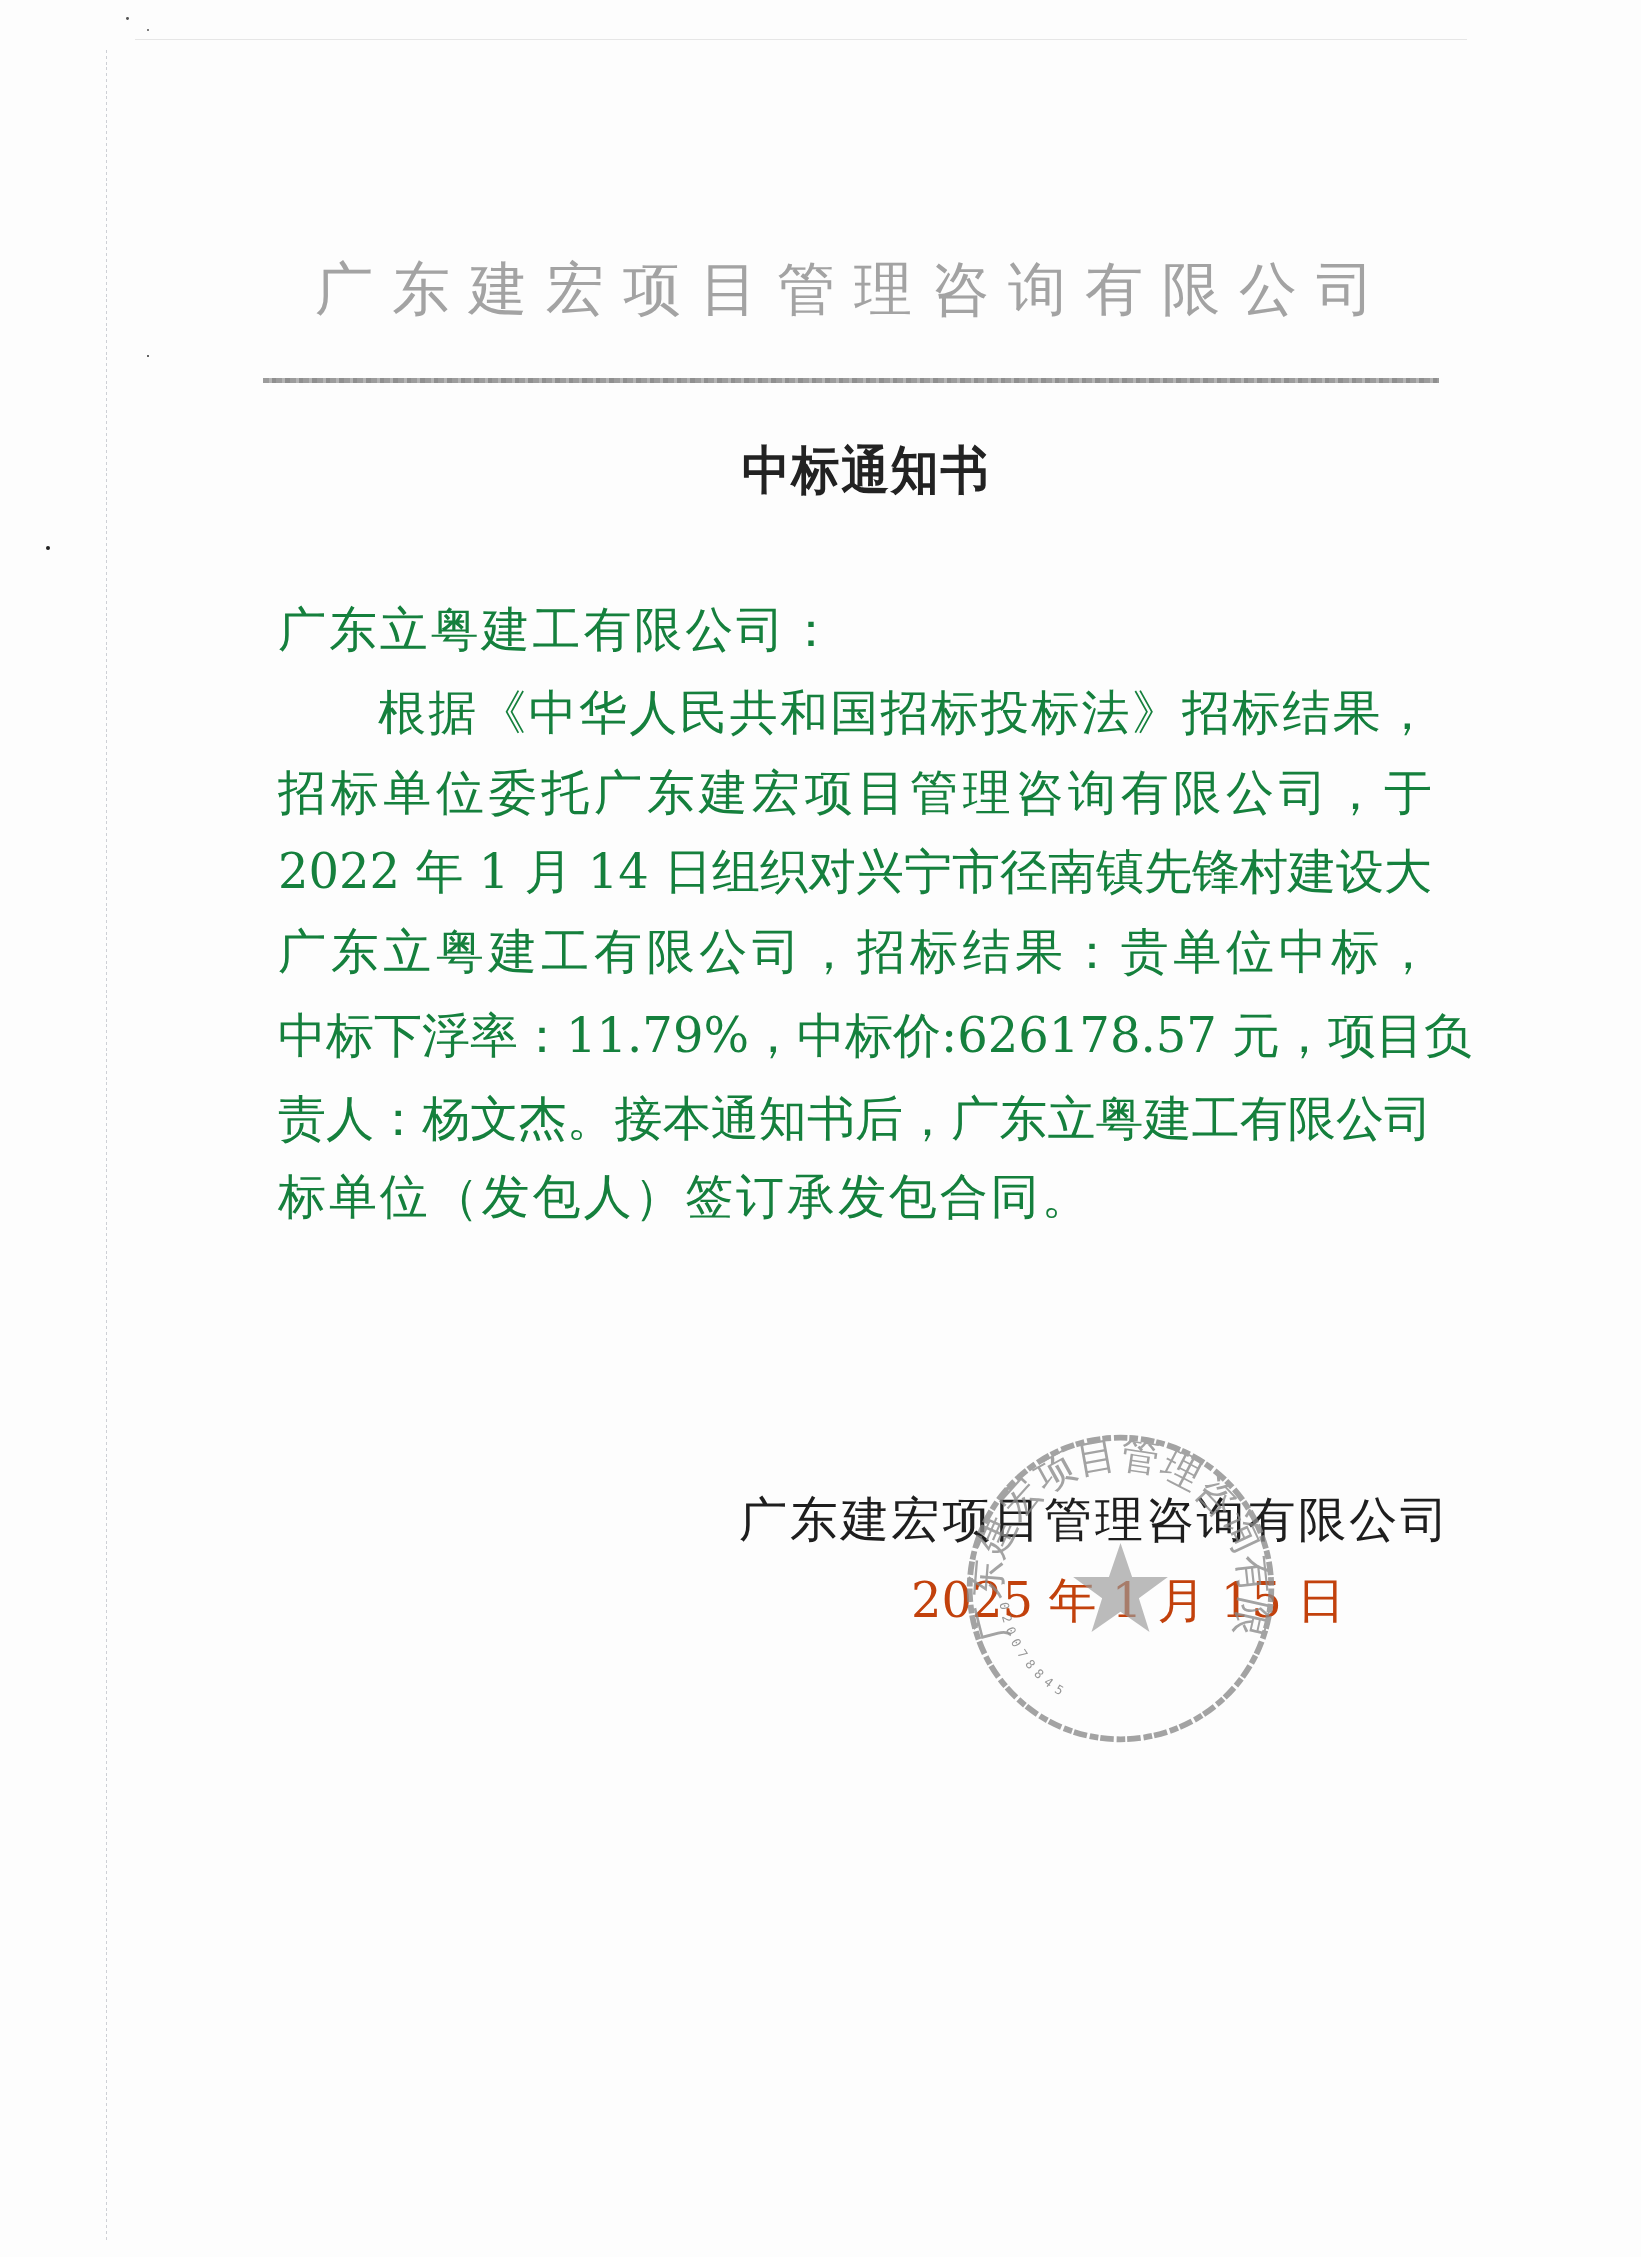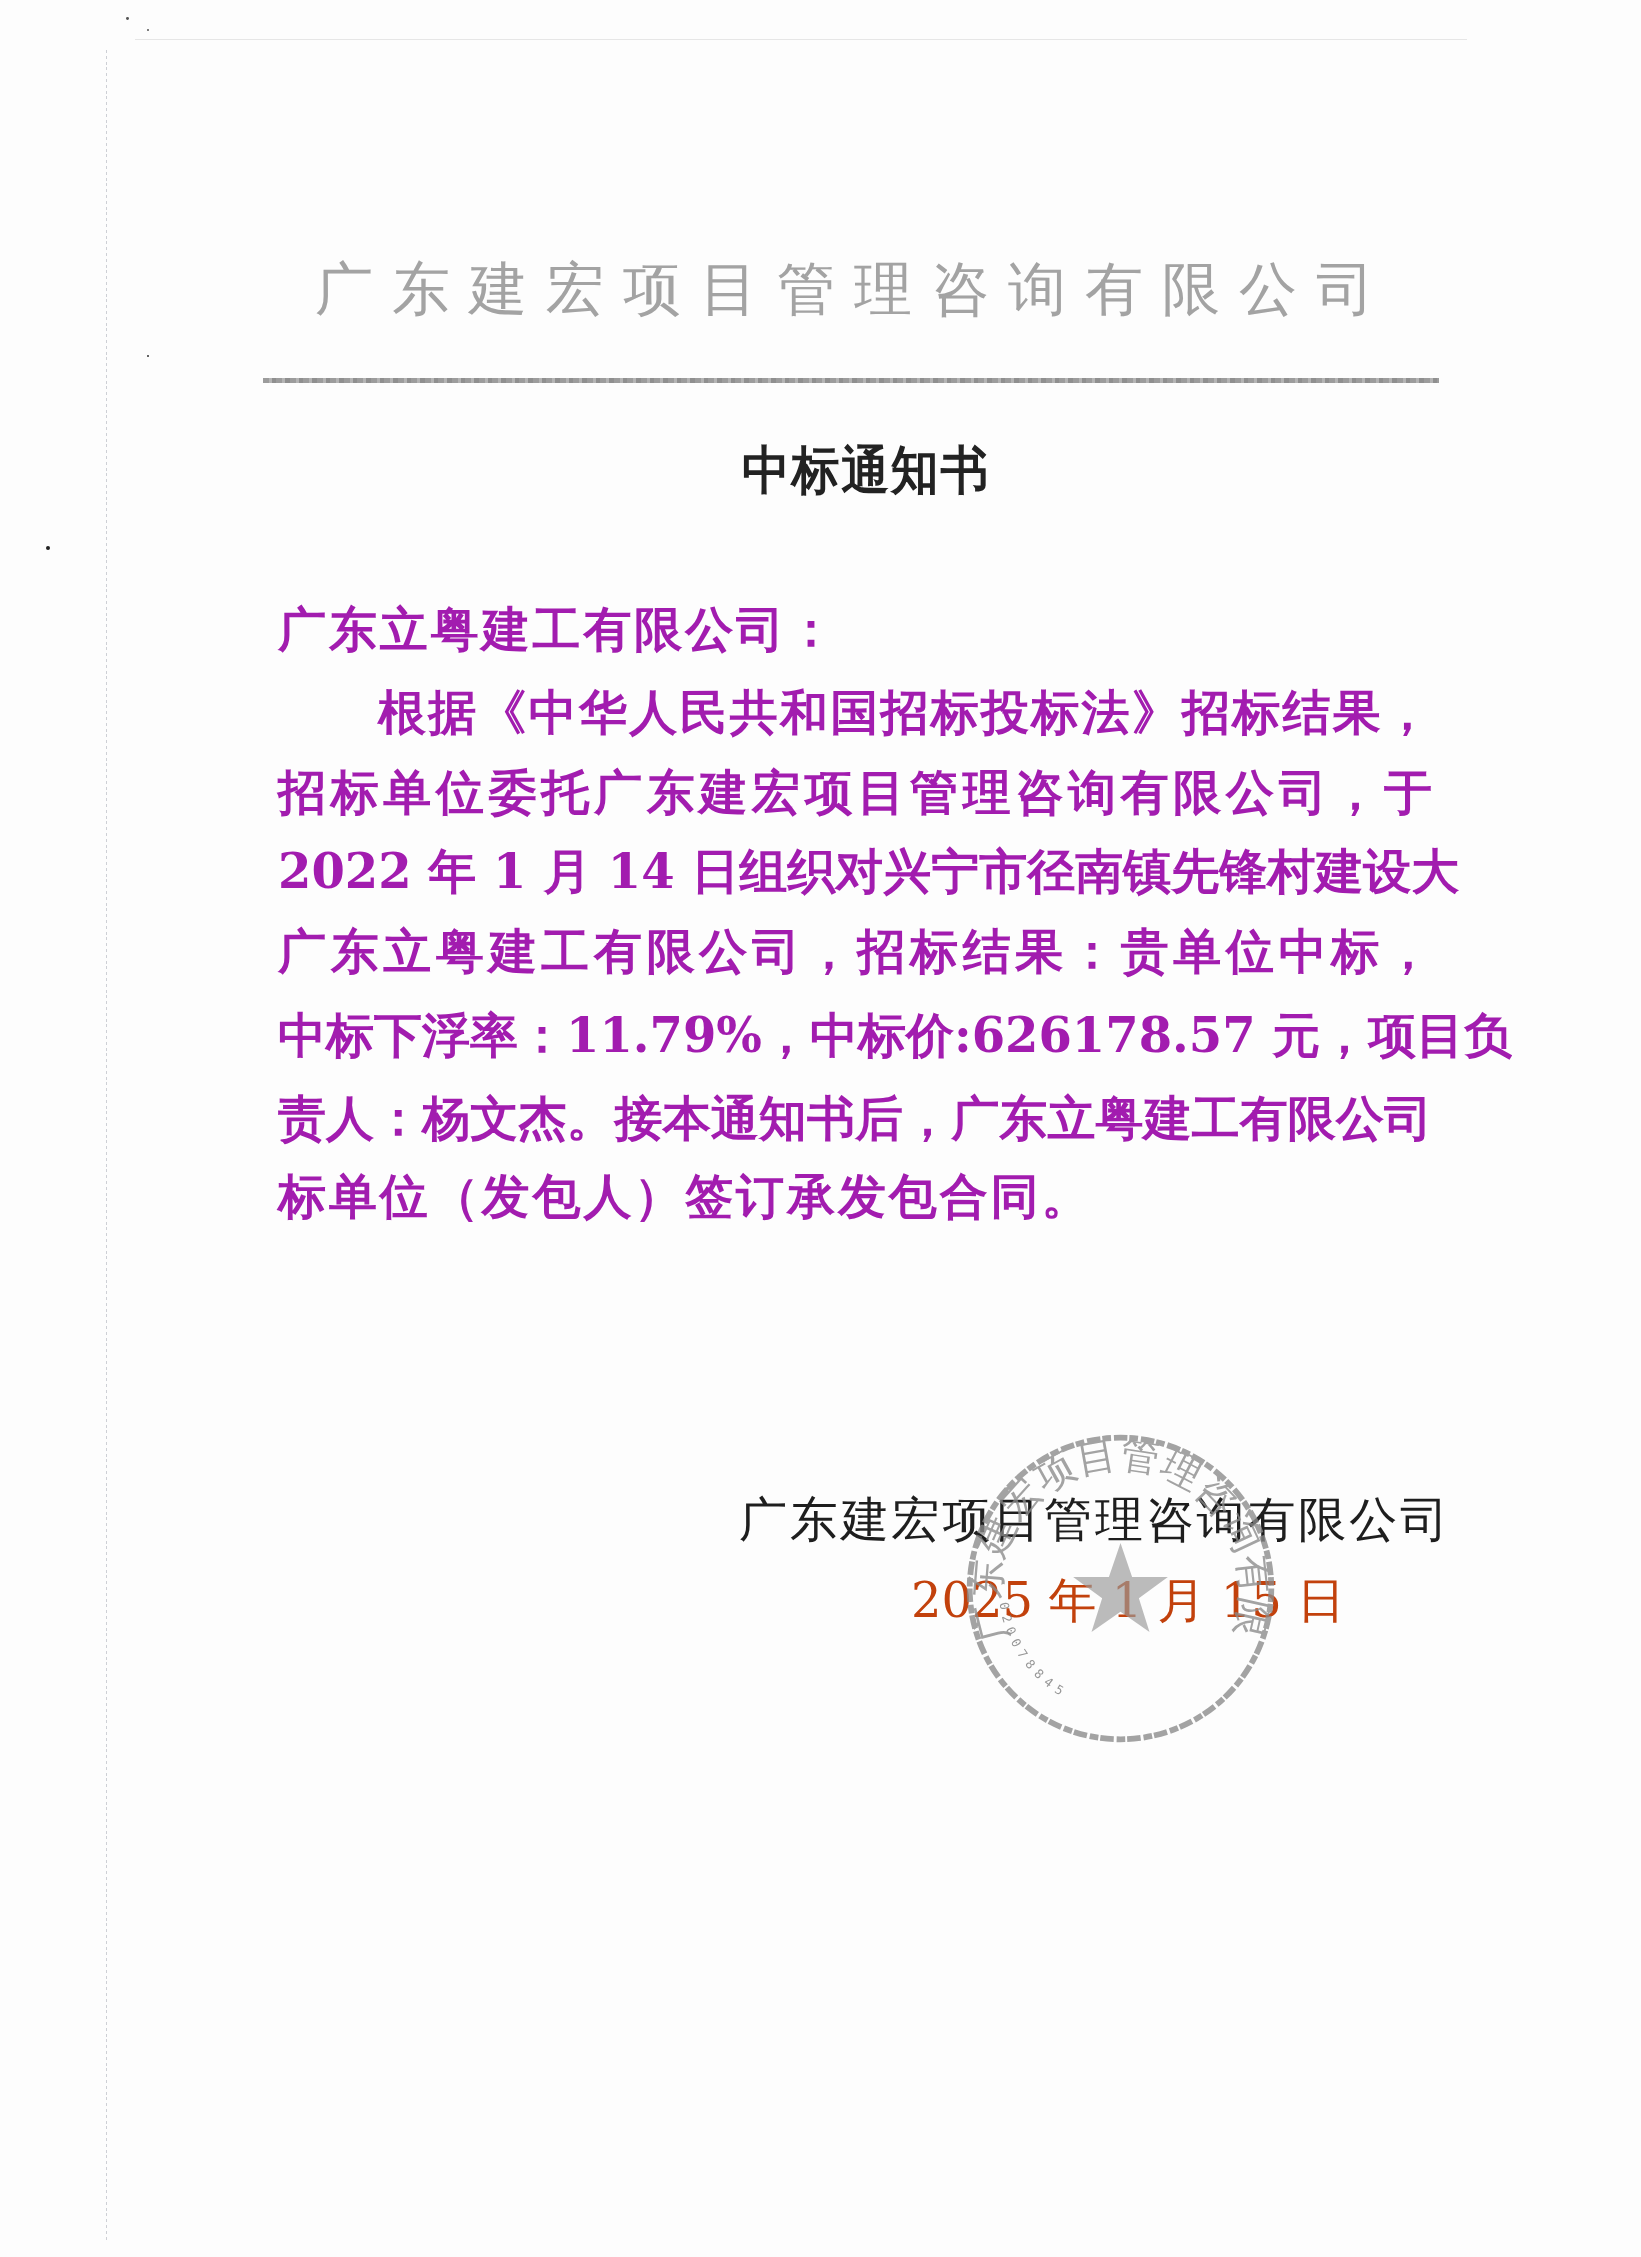--- a/index.html
+++ b/index.html
@@ -11,21 +11,21 @@
   .speck { position:absolute; width:2.9px; height:2.9px; background:#555; border-radius:50%; }
   .letterhead { position:absolute; left:290px; top:253px; width:1128px; height:73px;
          font-family:"DejaVu Sans", "Liberation Sans", sans-serif; font-size:58px; line-height:73px;
          color:#a3a3a3; letter-spacing:19px; white-space:nowrap; text-align:center; font-weight:300; }
   .divider { position:absolute; left:263px; top:378px; width:1176px; height:4.8px;
          background:repeating-linear-gradient(to right,#9c9c9c 0 5.8px,#b4b4b4 5.8px 8.7px,#8f8f8f 8.7px 13.5px); }
   .doc-title { position:absolute; left:676px; top:436px; width:380px; height:68px; text-align:center;
          font-size:52px; line-height:68px; letter-spacing:1.9px; color:#222; font-weight:bold; white-space:nowrap;
          font-family:"DejaVu Sans", "Liberation Sans", sans-serif; transform:scaleX(0.92); }
   .body-line { position:absolute; left:278px; width:1154px; height:68px; font-size:48px; line-height:68px;
-         white-space:nowrap; color:#a21caf; text-align:justify; text-align-last:justify;font-weight:bold; }
+         white-space:nowrap; color:#15803d; text-align:justify; text-align-last:justify; }
   .body-line.left { text-align:left; text-align-last:left; letter-spacing:2.9px; }
   .body-line.indent { left:378px; width:1053px; }
   .sig-company { position:absolute; left:739px; top:1485px; width:709px; height:68px; font-size:48px; line-height:68px;
          white-space:nowrap; text-align:justify; text-align-last:justify; color:#1e1e1e; }
   .sig-date { position:absolute; left:911px; top:1566px; width:379px; height:68px; font-size:48px; line-height:68px;
          white-space:pre; text-align:justify; text-align-last:justify; color:#c2410c; }
   .stamp { position:absolute; left:961px; top:1429px; width:319px; height:319px; opacity:.78; }
 </style>
 </head>
 <body>

